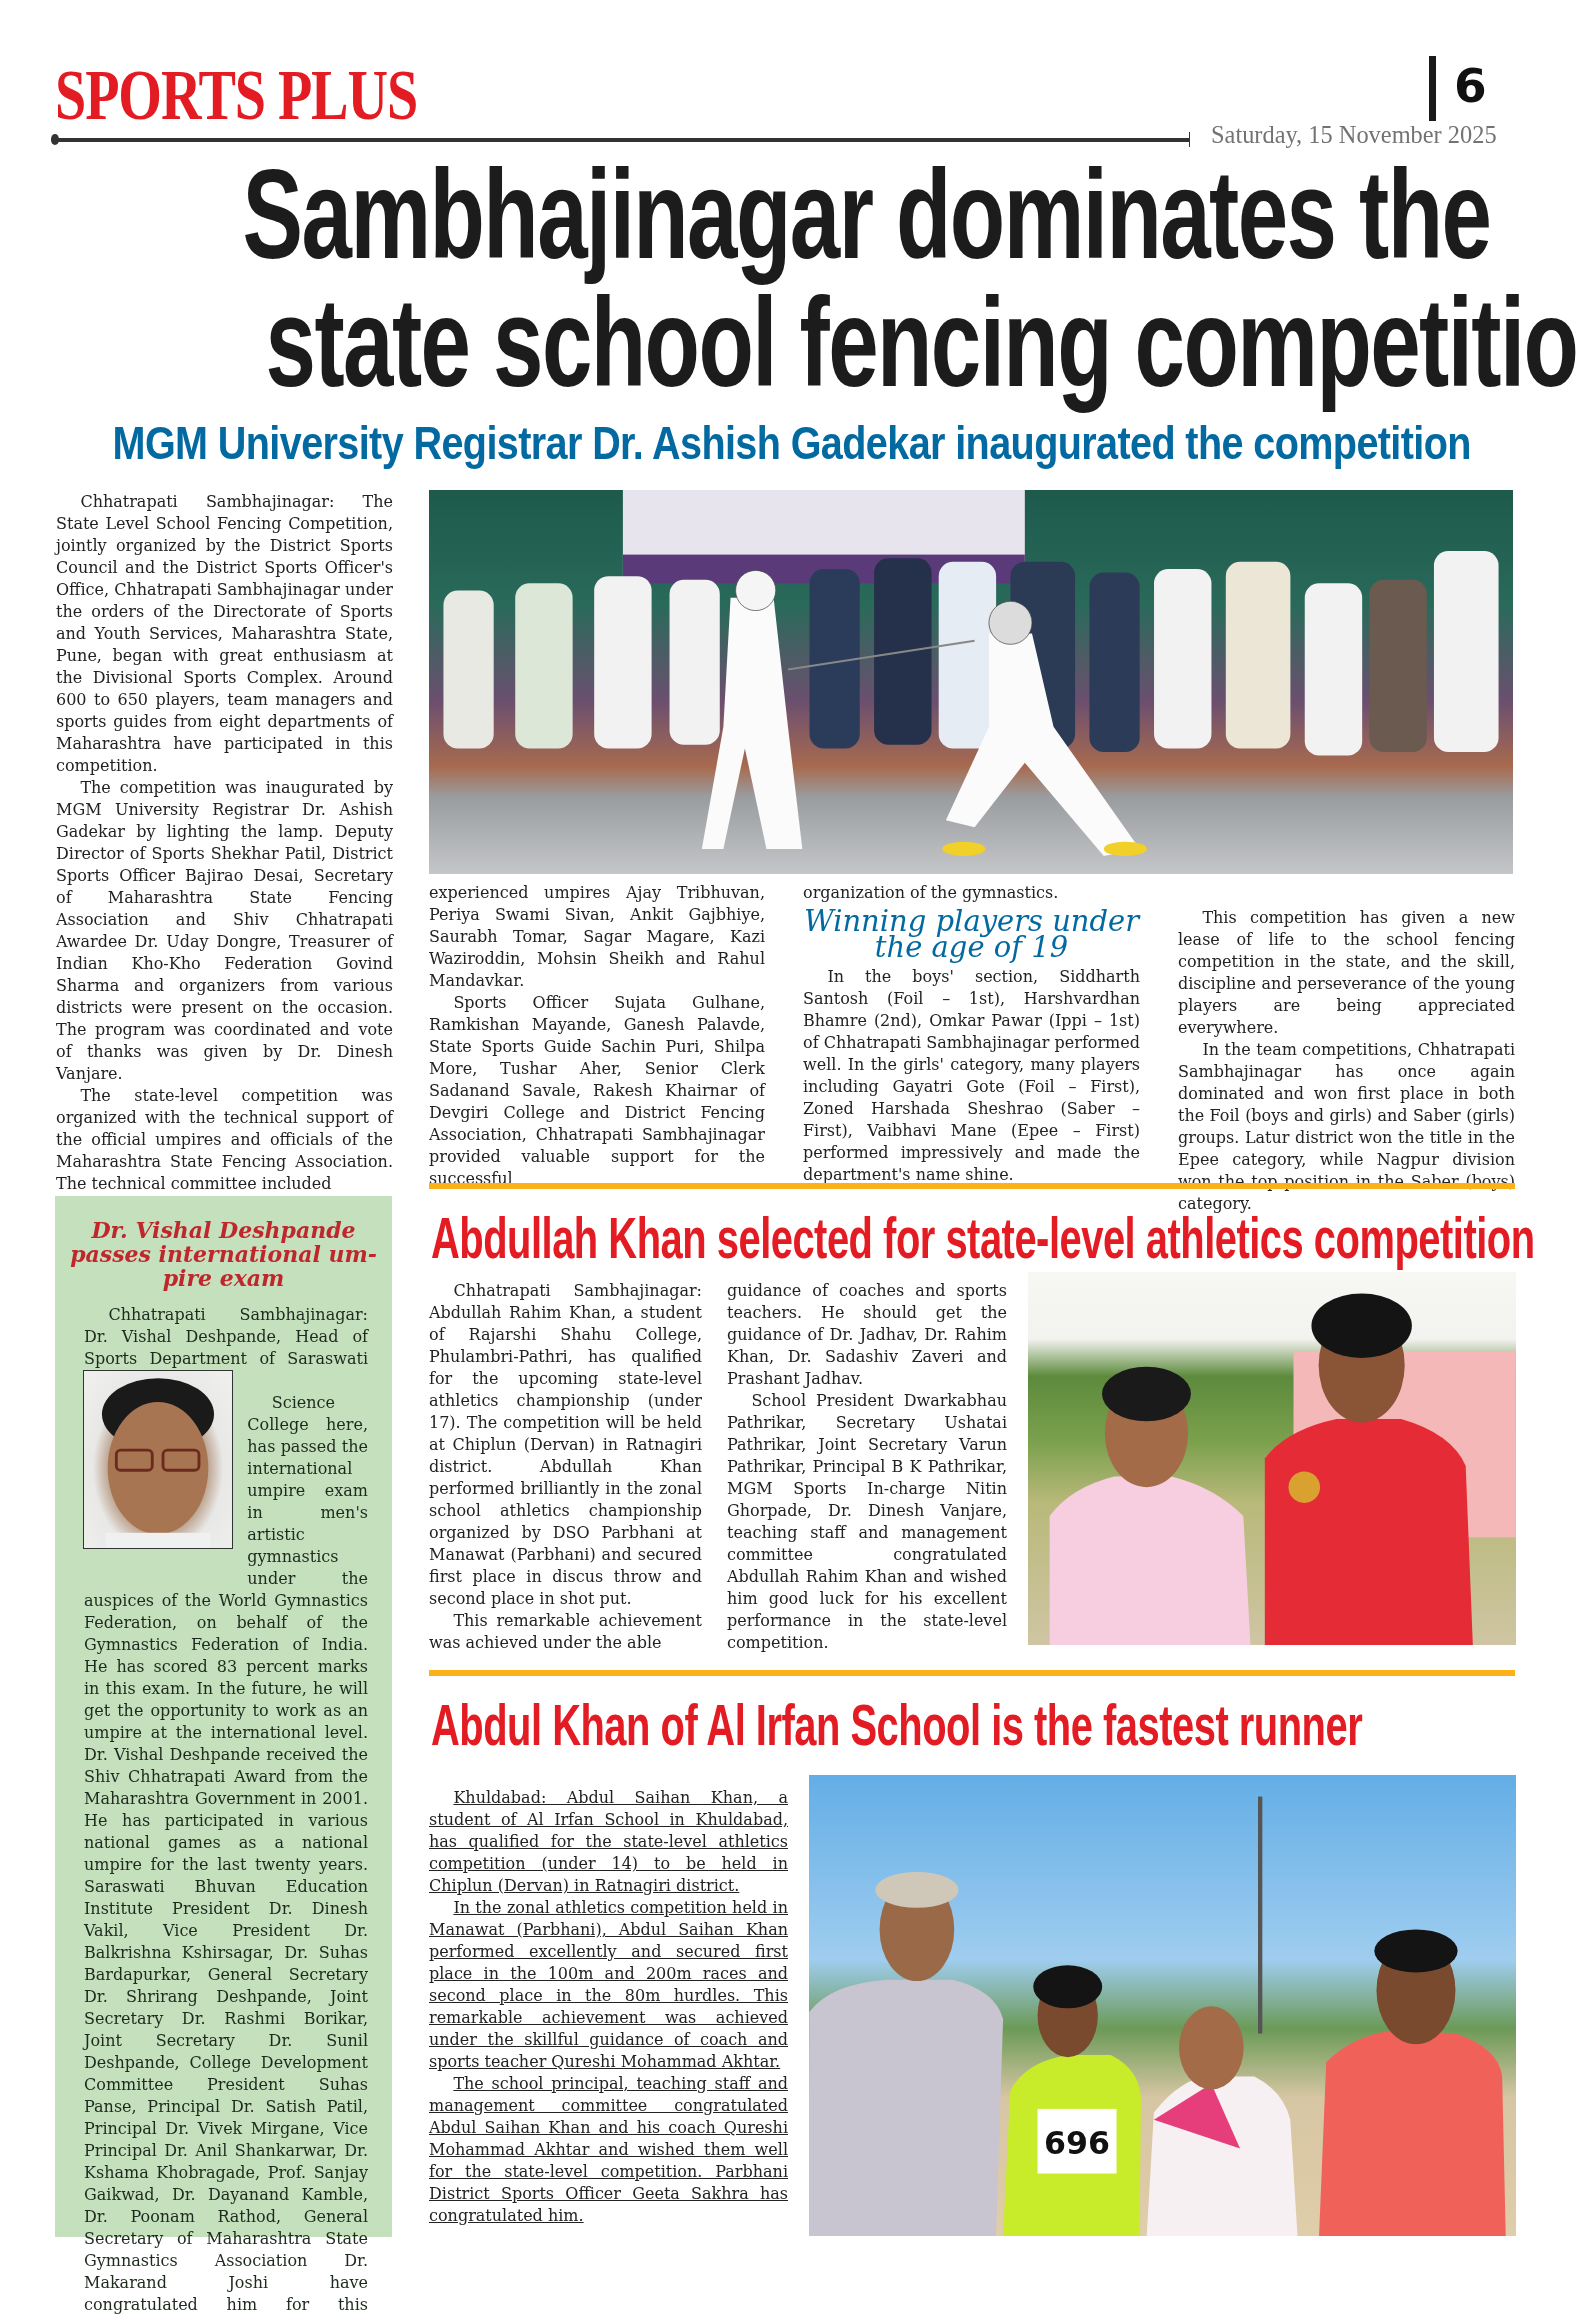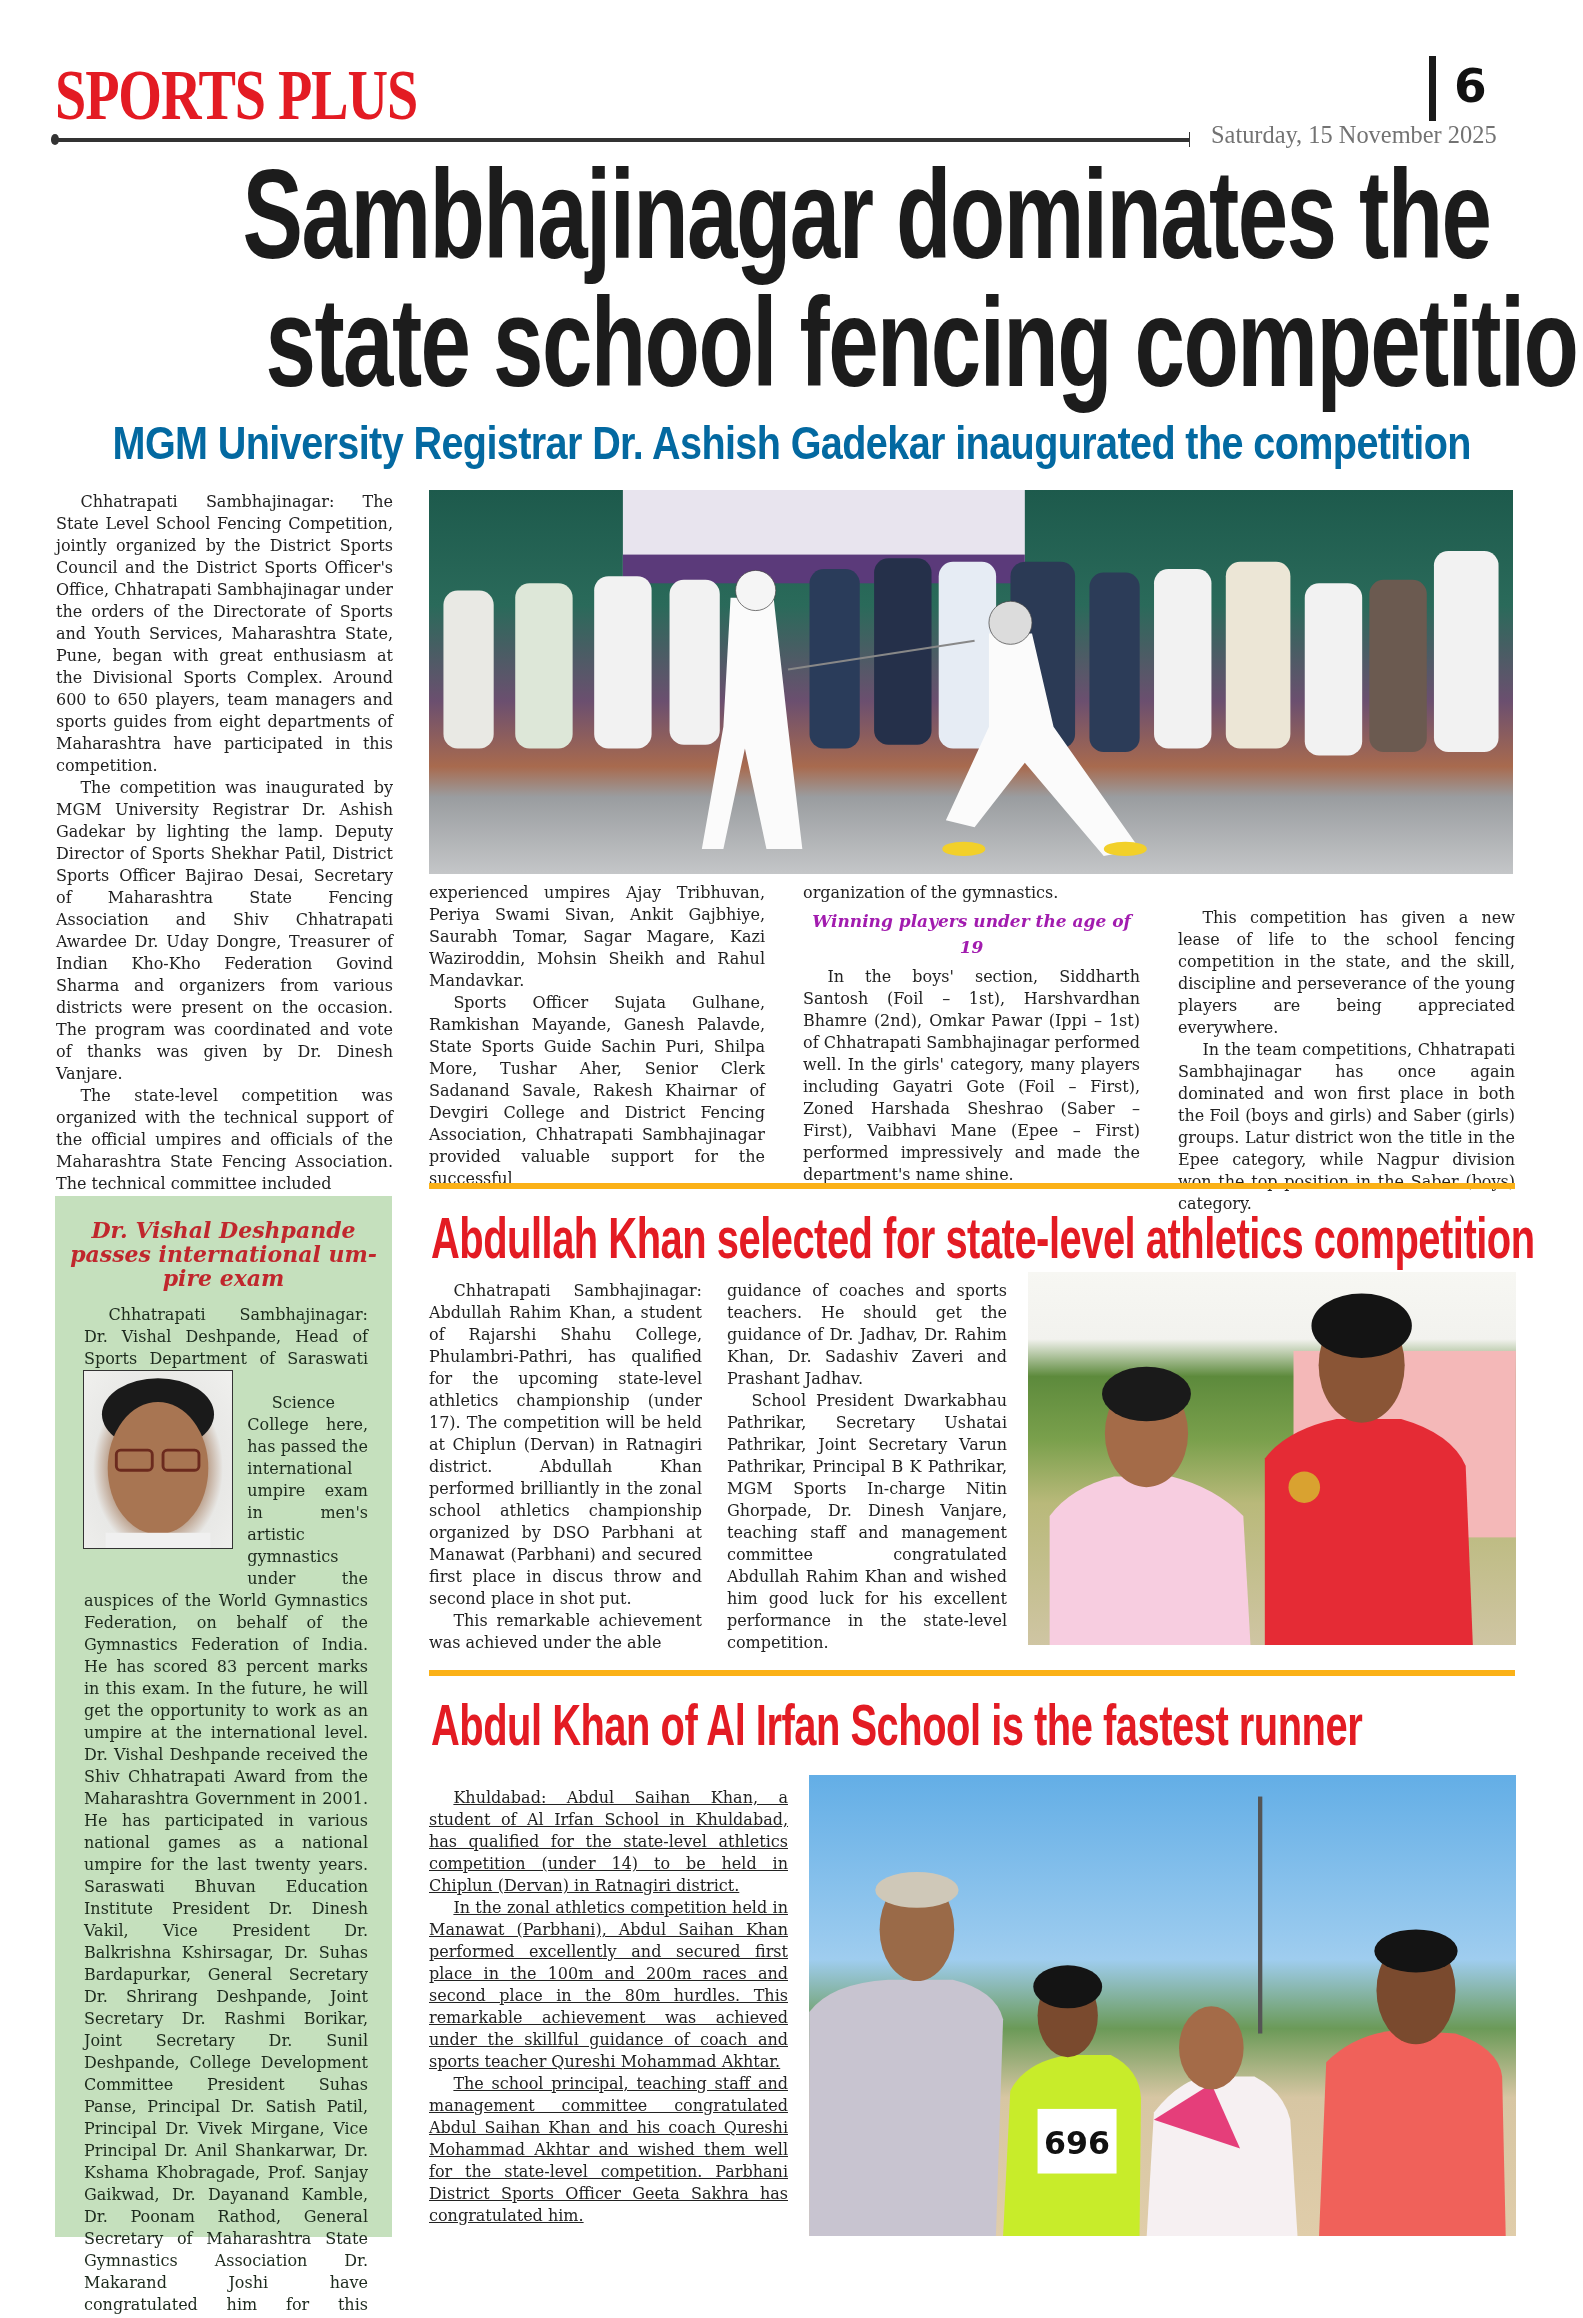--- a/index.html
+++ b/index.html
@@ -32,22 +32,22 @@
 
   
   .col { font-family: "DejaVu Serif", serif; font-size: 16px; line-height: 22px; text-align: justify;
      color: #222; hyphens: none; }
   .col p { margin: 0; text-indent: 24.4px; }
   .col p.noindent { text-indent: 0; }
   .col-a { left: 56px; top: 491px; width: 337px; }
   .col-b { left: 429px; top: 882px; width: 336px; }
   .col-c { left: 803px; top: 882px; width: 337px; }
   .col-d { left: 1178px; top: 907px; width: 337px; }
-  .subhead-red { font-family: "DejaVu Serif", serif; font-style: italic; font-weight: bold; color: #a21caf;
-     font-size: 17px; line-height: 26px; text-align: center; margin: 4.3px 0 5.7px; text-indent: 0 !important; }
+  .subhead-red { font-family: "DejaVu Serif", serif; font-style: italic; font-weight: normal; color: #0369a1;
+     font-size: 29px; line-height: 26px; text-align: center; margin: 4.3px 0 5.7px; text-indent: 0 !important; }
 
   
   .photo { position: absolute; overflow: hidden; }
   .photo-fencing { left: 429px; top: 490px; width: 1084px; height: 384px;
      background: linear-gradient(180deg, #1d5a4c 0%, #2a6a5a 30%, #6b4f6f 55%, #a86a4e 72%, #9a9da0 80%, #c4c6c8 100%); }
   .photo-abdullah { left: 1028px; top: 1272px; width: 488px; height: 373px;
      background: linear-gradient(180deg, #f7f7f3 0%, #f2f2ee 18%, #5d8a3c 28%, #7aa04c 45%, #b9b97a 62%, #cfc5a3 100%); }
   .photo-abdul { left: 809px; top: 1775px; width: 707px; height: 461px;
      background: linear-gradient(180deg, #63aee6 0%, #9fcdef 40%, #6b9a58 55%, #d7c6a3 70%, #e0cdaa 100%); }
   .photo-vishal { left: 83px; top: 1370px; width: 148px; height: 177px; border: 0.7px solid #333;

